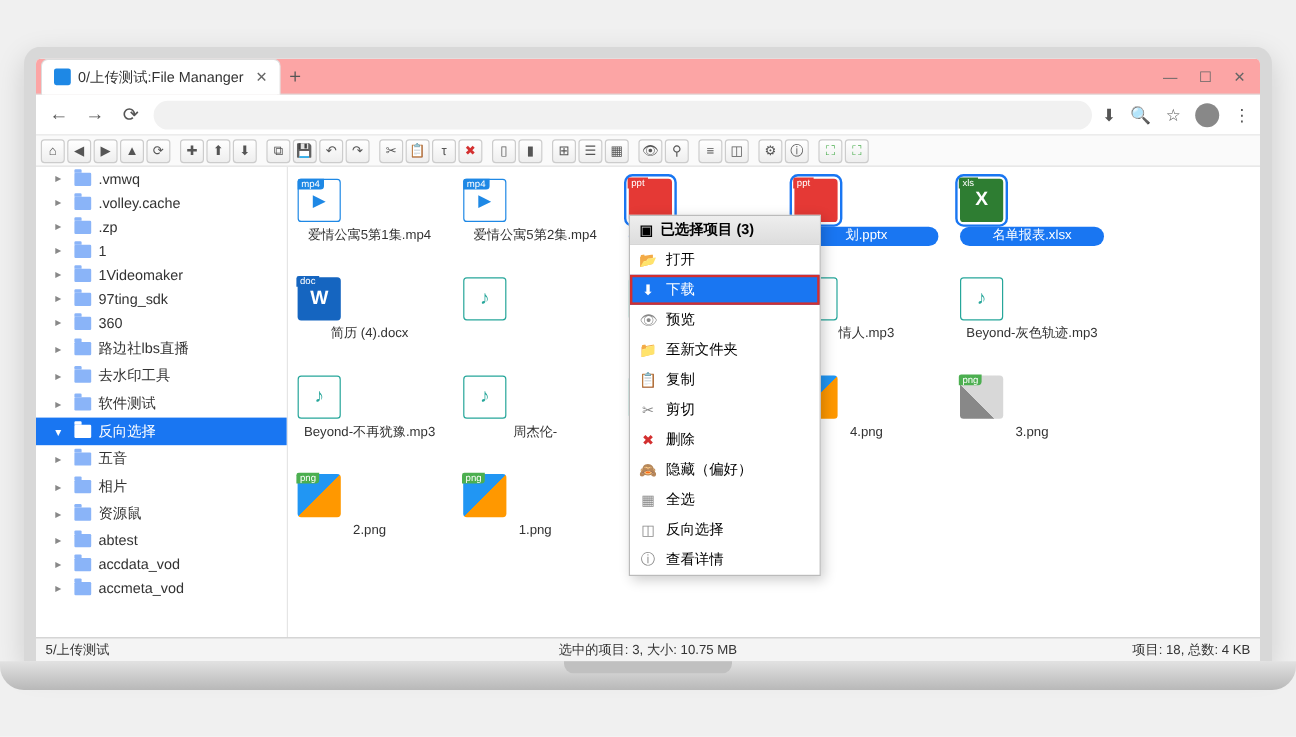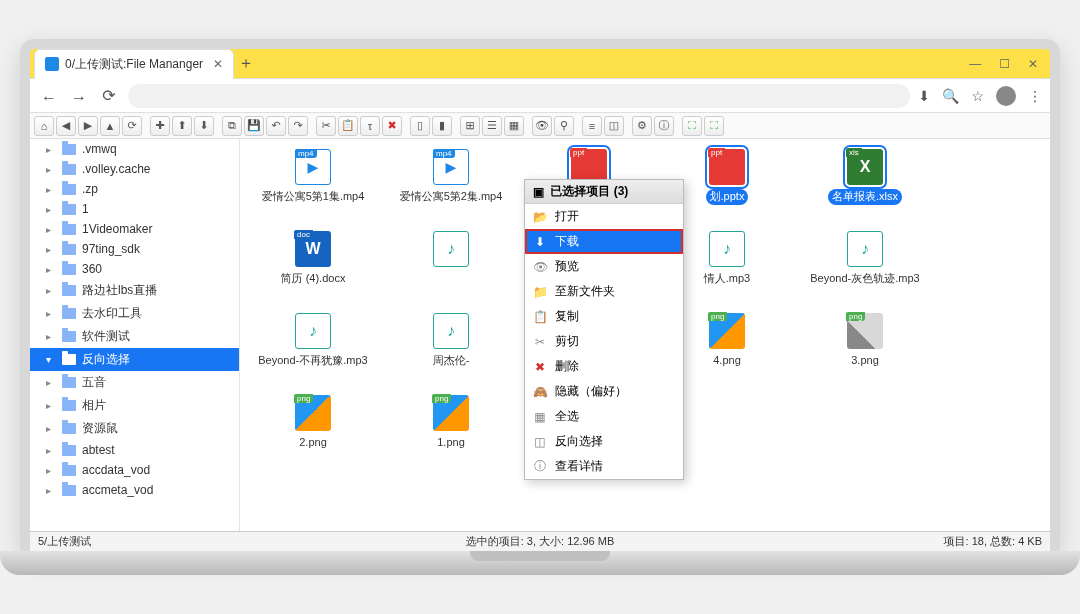--- a/index.html
+++ b/index.html
@@ -3,21 +3,21 @@
 <meta charset="utf-8">
 <style>
 * { margin: 0; padding: 0; box-sizing: border-box; font-family: Arial, "Microsoft YaHei", sans-serif; }
 body { background: #f0f0f0; display: flex; justify-content: center; align-items: center; min-height: 614px; }
 .laptop-frame { width: 1040px; background: #fff; border-radius: 14px 14px 0 0; border: 10px solid #d8d8d8; border-bottom: 0; box-shadow: 0 8px 24px rgba(0,0,0,.15); position: relative; overflow: hidden; }
 .laptop-base { width: 1080px; height: 24px; background: linear-gradient(#e2e2e2,#b8b8b8); border-radius: 0 0 20px 20px; position: relative; }
 .laptop-base::before { content: ""; position: absolute; top: 0; left: 50%; transform: translateX(-50%); width: 140px; height: 10px; background: #c0c0c0; border-radius: 0 0 8px 8px; }
 .wrap { display: flex; flex-direction: column; align-items: center; }
 
 
-.tabbar { display: flex; align-items: center; height: 30px; background: #fde047; border-bottom: 1px solid #ddd; }
+.tabbar { display: flex; align-items: center; height: 30px; background: #fca5a5; border-bottom: 1px solid #ddd; }
 .tab { display: flex; align-items: center; gap: 6px; padding: 0 10px; height: 30px; background: #fff; border-radius: 6px 6px 0 0; font-size: 12px; color: #333; border: 1px solid #ddd; border-bottom: none; margin-left: 4px; min-width: 200px; }
 .tab-fav { width: 14px; height: 14px; background: #1e88e5; border-radius: 2px; display:inline-block; }
 .tab-close { margin-left: auto; color: #666; cursor: pointer; }
 .tab-new { width: 24px; text-align: center; color: #555; font-size: 16px; cursor: pointer; }
 .winctrl { margin-left: auto; display: flex; gap: 18px; padding-right: 12px; color: #666; }
 .winctrl span { cursor: pointer; font-size: 12px; }
 
 .navbar { display: flex; align-items: center; height: 34px; background: #fff; border-bottom: 1px solid #e0e0e0; padding: 0 8px; gap: 8px; }
 .navbtn { width: 22px; text-align: center; color: #555; cursor: pointer; font-size: 16px; }
 .addr { flex: 1; height: 24px; background: #f1f1f1; border-radius: 12px; }
@@ -36,21 +36,21 @@
 .tree-item { display: flex; align-items: center; gap: 6px; padding: 3px 0 3px 16px; cursor: pointer; white-space: nowrap; }
 .tree-item.active { background: #1976f2; color: #fff; }
 .tree-caret { color: #888; width: 10px; display: inline-block; font-size: 10px; }
 .tree-item.active .tree-caret { color: #fff; }
 .folder-ico { width: 14px; height: 11px; background: #8ab4f8; border-radius: 1px; display: inline-block; position: relative; }
 .folder-ico::before { content:""; position:absolute; top:-3px; left:0; width:6px; height:3px; background:#8ab4f8; border-radius:1px 1px 0 0; }
 .tree-item.active .folder-ico, .tree-item.active .folder-ico::before { background:#fff; }
 
 .content { flex: 1; background: #fff; position: relative; overflow: hidden; padding: 8px 0 0 8px; }
 .grid { display: grid; grid-template-columns: repeat(5, 130px); grid-auto-rows: 78px; gap: 4px 8px; }
-.file { display: flex; flex-direction: column; align-items: center; justify-content: flex-start; cursor: pointer; padding-top: 2px; }
+.file { display: flex; flex-direction: column; justify-content: flex-start; cursor: pointer; padding-top: 2px; }
 .thumb { width: 36px; height: 36px; border-radius: 3px; display: flex; align-items: center; justify-content: center; font-size: 9px; color: #fff; position: relative; }
 .mp4 { border: 1px solid #1e88e5; background: #fff; color: #1e88e5; }
 .mp4::before { content: "mp4"; position: absolute; top: -1px; left: -1px; background: #1e88e5; color: #fff; font-size: 8px; padding: 0 3px; border-radius: 2px 0 3px 0; }
 .mp4::after { content: "▶"; color: #1e88e5; font-size: 14px; }
 .ppt { background: #e53935; }
 .ppt::before { content: "ppt"; position: absolute; top: -1px; left: -1px; background: #e53935; color: #fff; font-size: 8px; padding: 0 3px; border-radius: 2px 0 3px 0; }
 .xls { background: #2e7d32; }
 .xls::before { content: "xls"; position: absolute; top: -1px; left: -1px; background: #2e7d32; color: #fff; font-size: 8px; padding: 0 3px; border-radius: 2px 0 3px 0; }
 .xls::after { content: "X"; font-size: 16px; font-weight: bold; }
 .doc { background: #1565c0; }
@@ -362,19 +362,19 @@
                 <span class="ctx-ico">ⓘ</span>
                 <span>查看详情</span>
               </div>
             </div>
       </div>
     </div>
   </div>
 
   <div class="status" style="position:relative">
     <span>5/上传测试</span>
-    <span class="mid">选中的项目: 3, 大小: 12.96 MB</span>
+    <span class="mid">选中的项目: 3, 大小: 10.75 MB</span>
     <span class="right">项目: 18, 总数: 4 KB</span>
   </div>
 
 </div>
 <div class="laptop-base"></div>
 </div>
 
 </body></html>

